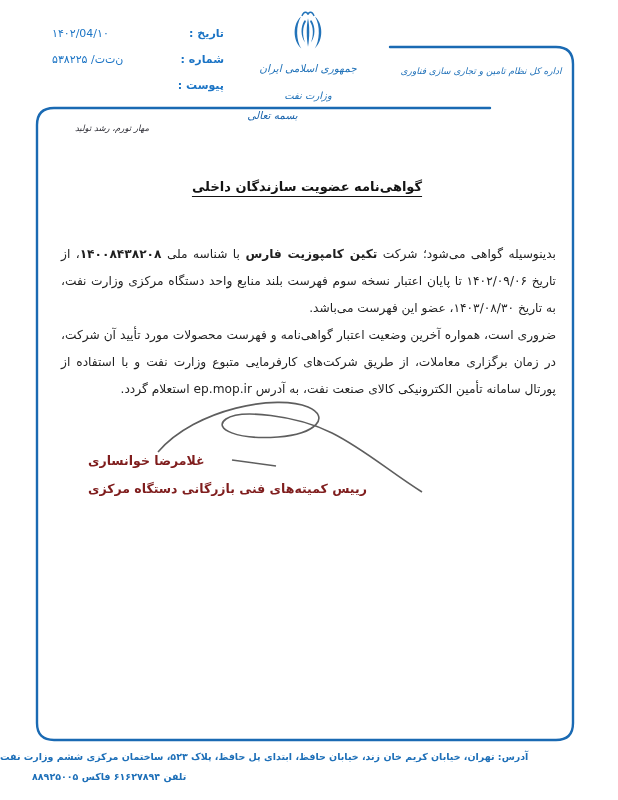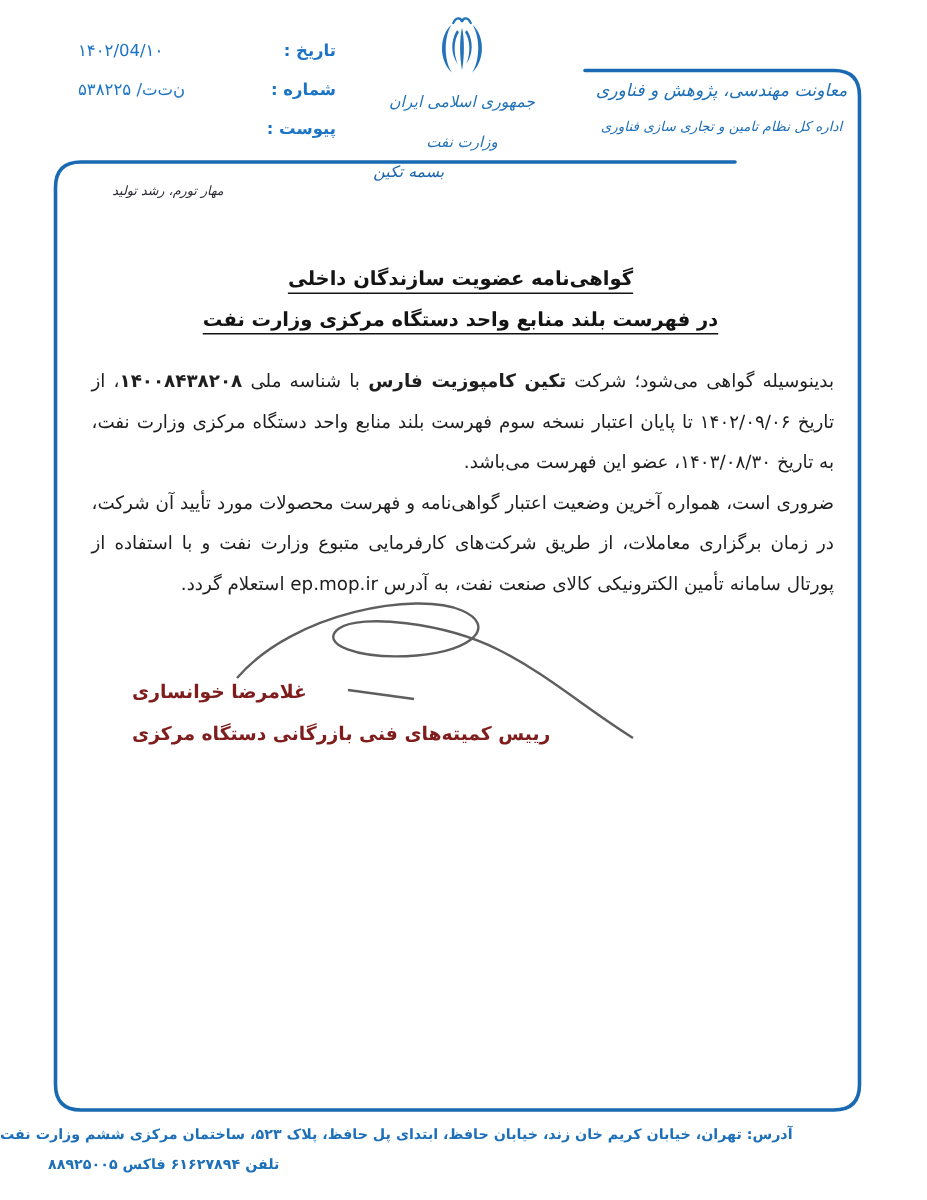--- a/index.html
+++ b/index.html
@@ -84,35 +84,33 @@
         <path d="M59 26 C68 42 68 62 57 78 C64 60 63 40 55 28 C56 24 58 24 59 26 Z"></path>
         <path d="M50 20 C46 38 46 66 50 88 C54 66 54 38 50 20 Z"></path>
       </g>
       <path d="M36 13 C40 3 48 3 50 11 C52 3 60 3 64 13" fill="none" stroke="#2273b9" stroke-width="3.5" stroke-linecap="round"></path>
     </svg>
     <div class="gov-line1">جمهوری اسلامی ایران</div>
     <div class="gov-line2">وزارت نفت</div>
   </div>
 
   <div class="dept">
-    <div class="dept-line1">معاونت مهندسی، پژوهش و فناوری</div>
     <div class="dept-line2">اداره کل نظام تامین و تجاری سازی فناوری</div>
   </div>
 
   <svg class="frame-svg" width="618" height="800" viewBox="0 0 618 800">
     <path d="M 390 47 H 556 Q 573 47 573 64 V 723 Q 573 740 556 740 H 54 Q 37 740 37 723 V 125 Q 37 108 54 108 H 490" fill="none" stroke="#1a6ab3" stroke-width="2.4" stroke-linecap="round"></path>
   </svg>
 
-  <div class="besmellah">بسمه تکین</div>
+  <div class="besmellah">بسمه تعالی</div>
 
   <div class="slogan">مهار تورم، رشد تولید</div>
 
   <div class="title-block">
     <div class="title-line">گواهی‌نامه عضویت سازندگان داخلی</div>
-    <div class="title-line">در فهرست بلند منابع واحد دستگاه مرکزی وزارت نفت</div>
   </div>
 
   <div class="body-text">
     <p><span>بدینوسیله گواهی می‌شود؛ شرکت </span><span class="bold">تکین کامپوزیت فارس</span><span> با شناسه ملی </span><span class="bold">۱۴۰۰۸۴۳۸۲۰۸</span><span>، از تاریخ ۱۴۰۲/۰۹/۰۶ تا پایان اعتبار نسخه سوم فهرست بلند منابع واحد دستگاه مرکزی وزارت نفت، به تاریخ ۱۴۰۳/۰۸/۳۰، عضو این فهرست می‌باشد.</span></p>
     <p><span>ضروری است، همواره آخرین وضعیت اعتبار گواهی‌نامه و فهرست محصولات مورد تأیید آن شرکت، در زمان برگزاری معاملات، از طریق شرکت‌های کارفرمایی متبوع وزارت نفت و با استفاده از پورتال سامانه تأمین الکترونیکی کالای صنعت نفت، به آدرس </span><span class="ltr">ep.mop.ir</span><span> استعلام گردد.</span></p>
   </div>
 
   <svg class="sig-svg" width="300" height="100" viewBox="0 0 300 100">
     <path d="M 30 58 C 68 14 150 0 180 13 C 203 23 188 40 150 43 C 110 46 84 35 98 25 C 112 15 168 21 204 39 C 236 55 262 78 294 98" fill="none" stroke="#4d4d4d" stroke-width="1.6" opacity="0.9"></path>
     <path d="M 104 66 L 148 72" fill="none" stroke="#4d4d4d" stroke-width="1.6" opacity="0.9"></path>

